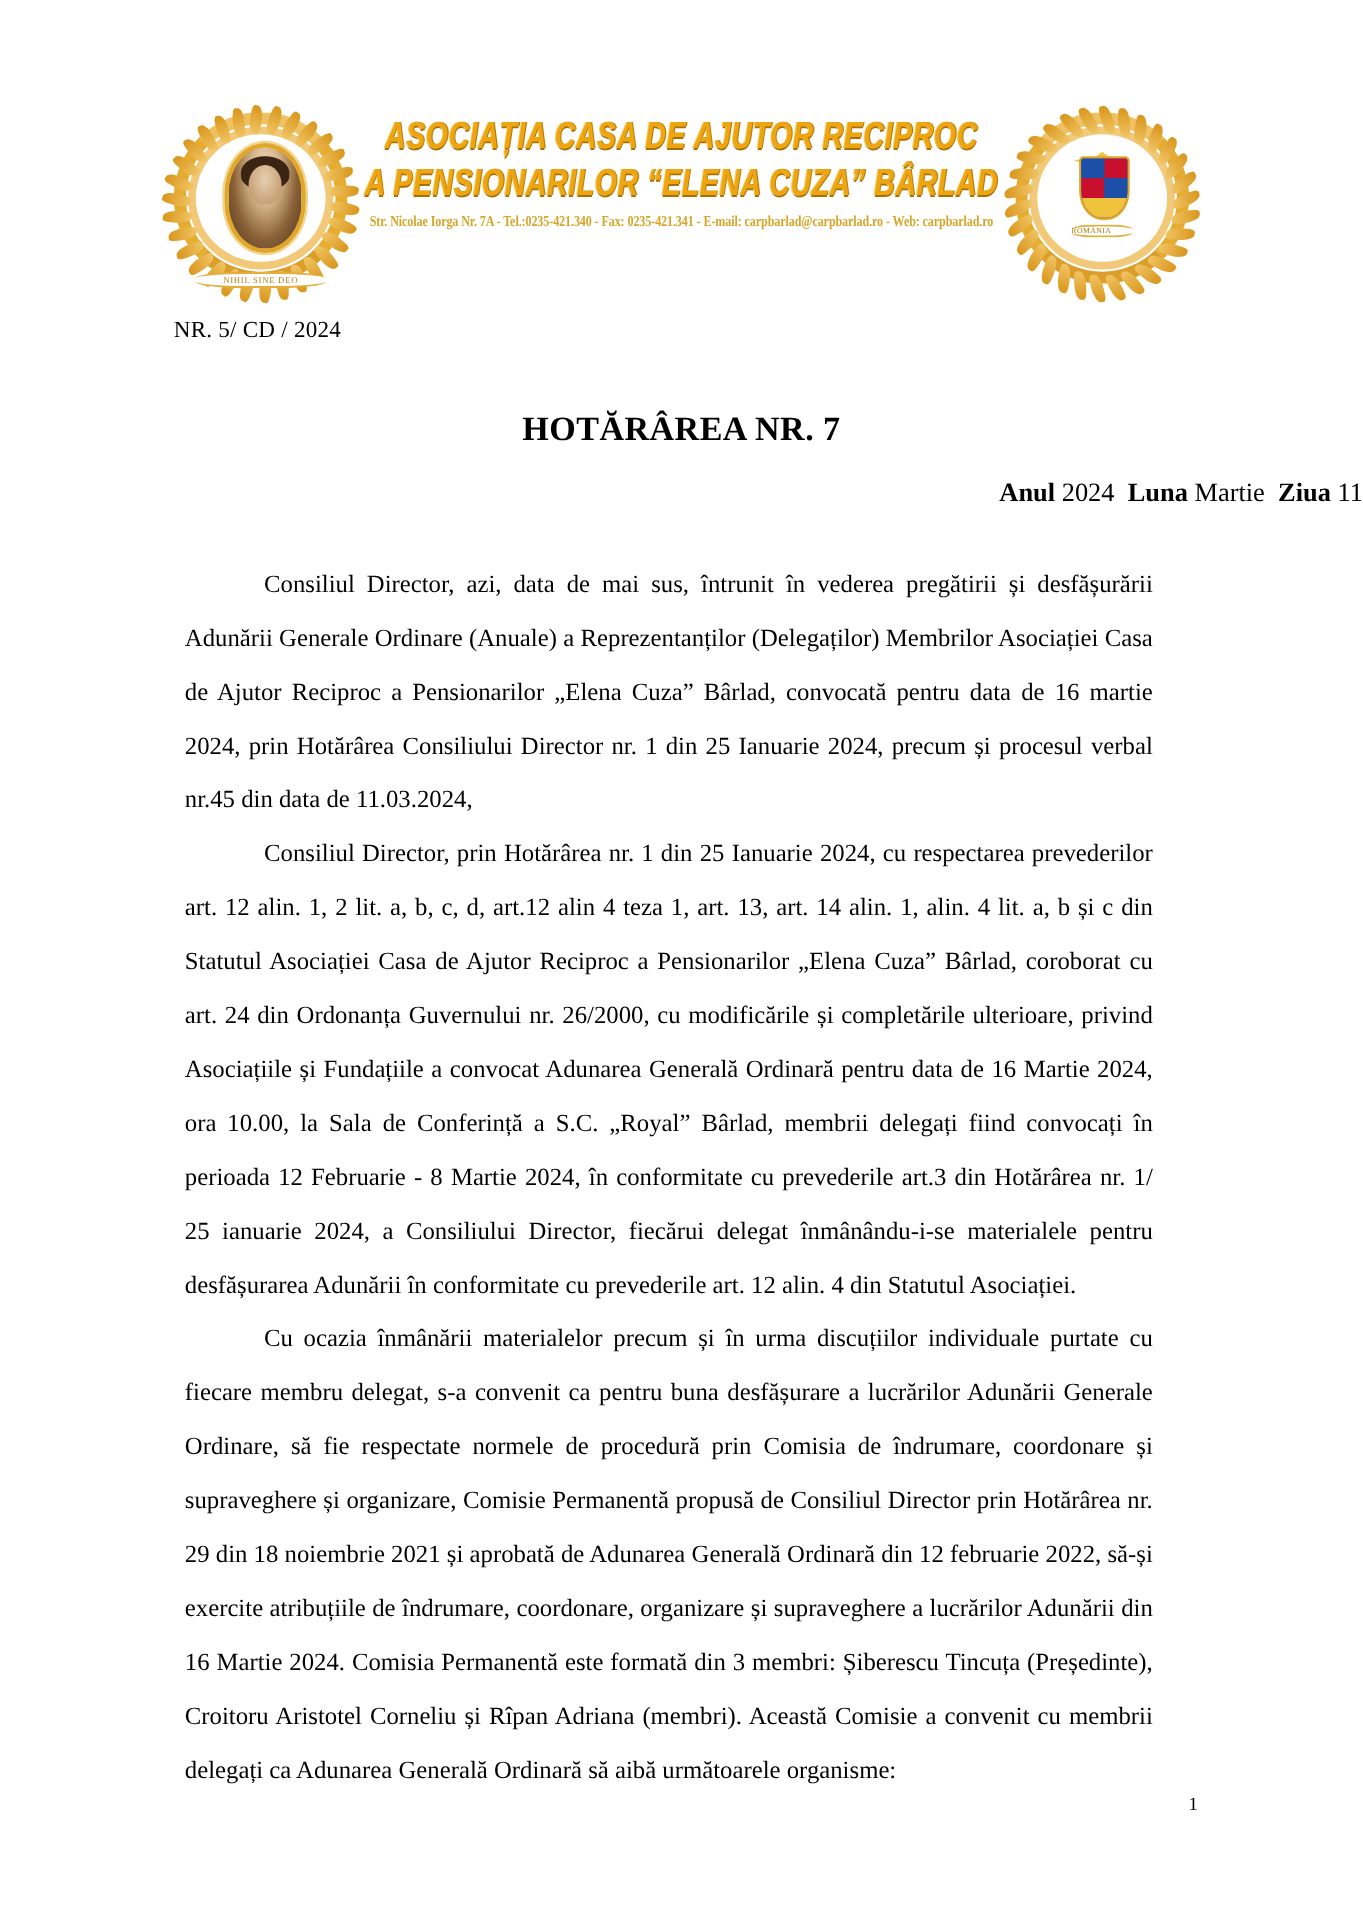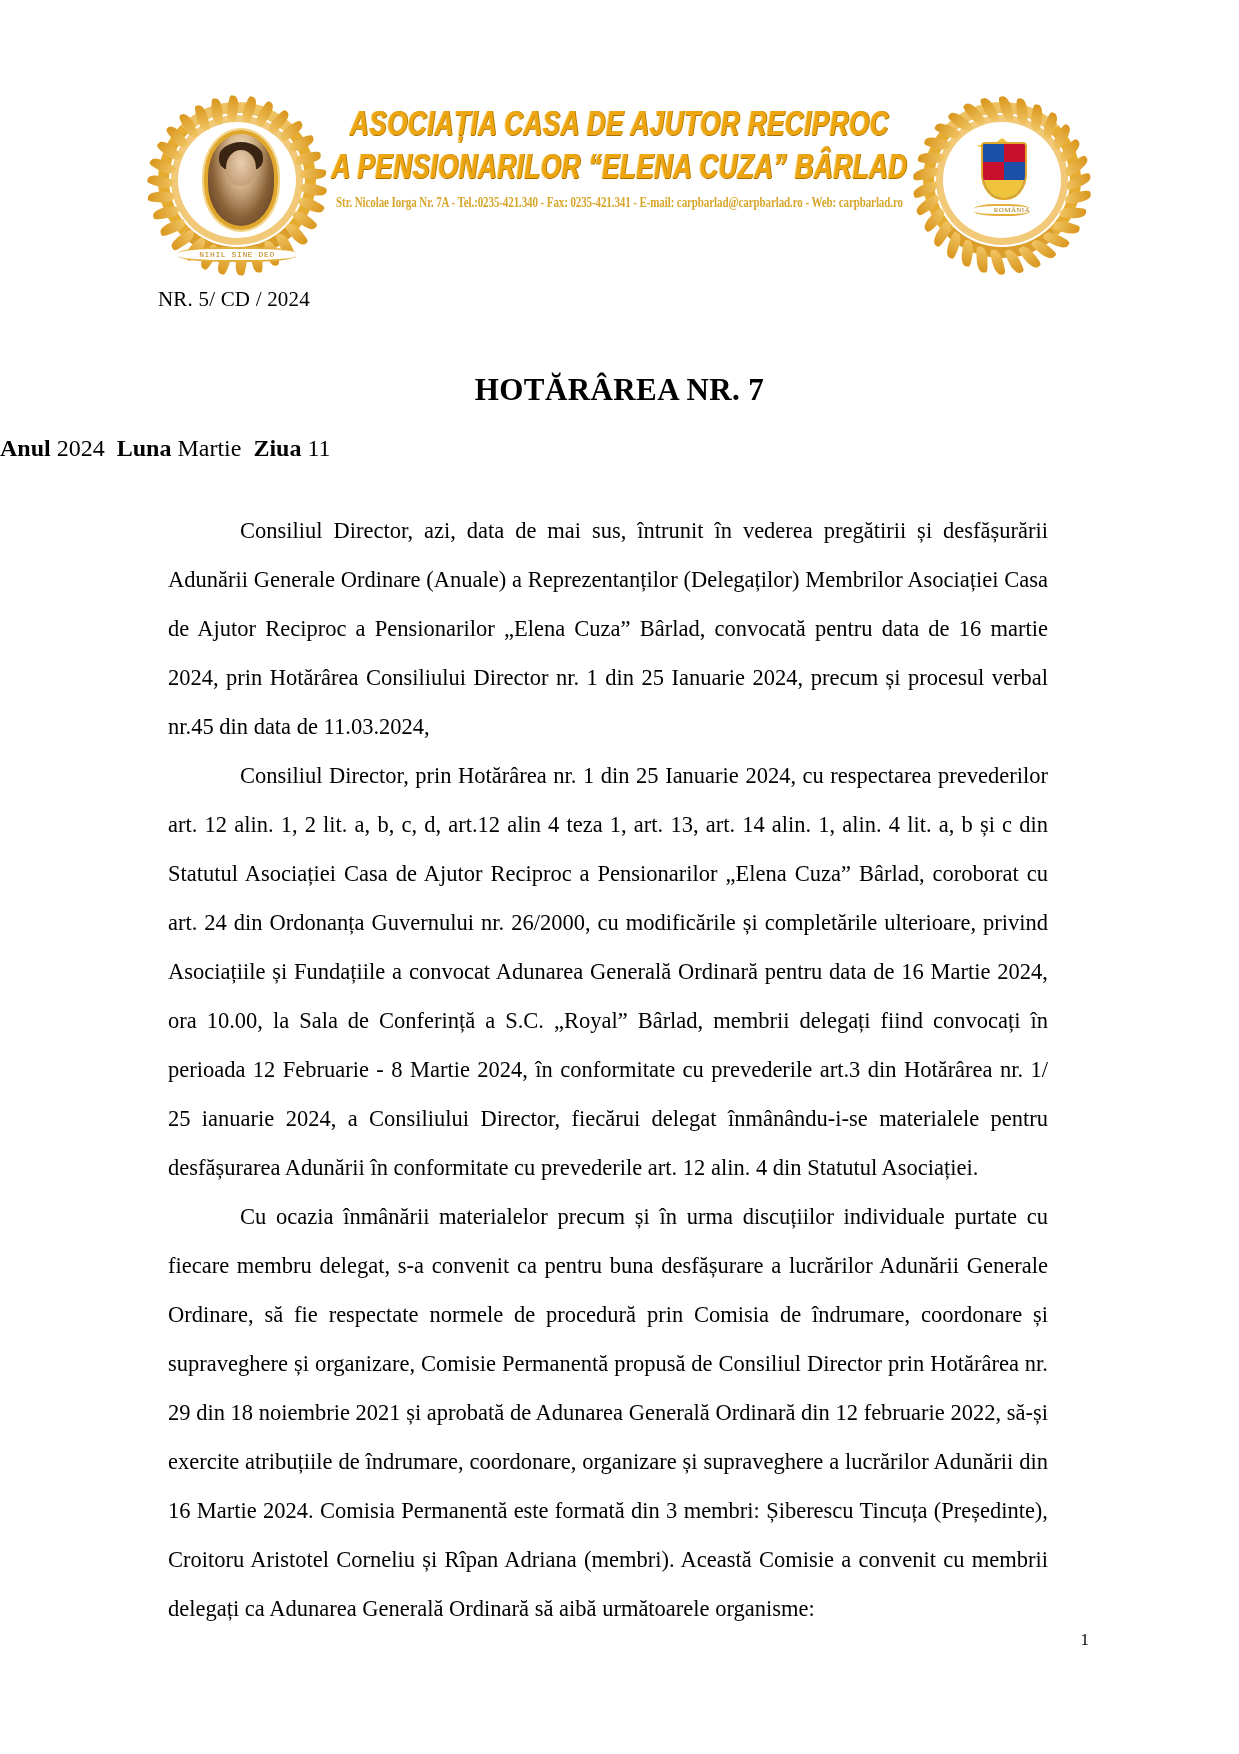--- a/index.html
+++ b/index.html
@@ -108,21 +108,21 @@
     background: #3a2414;
   }
 
   .banner-motto {
     position: absolute;
     left: 50%;
     bottom: 2px;
     width: 118px;
     margin-left: -59px;
     text-align: center;
-    font-family: Liberation Mono, monospace;
+    font-family: Liberation Serif, serif;
     font-size: 8px;
     letter-spacing: .6px;
     color: #b98215;
     text-transform: uppercase;
   }
   .banner-motto .scroll {
     border-top: 2px solid #e4ae3b;
     border-bottom: 2px solid #e4ae3b;
     border-radius: 40%;
     padding: 1px 0;
@@ -159,21 +159,21 @@
     left: 50%; top: 2px;
     width: 52px; height: 30px;
     margin-left: -26px;
     background: #f0c33c;
     clip-path: polygon(50% 0%, 62% 16%, 100% 26%, 70% 40%, 78% 72%, 50% 56%, 22% 72%, 30% 40%, 0% 26%, 38% 16%);
   }
   .coa .ribbon {
     position: absolute;
     left: 50%; bottom: 0;
     width: 56px; margin-left: -28px;
-    text-align: right;
+    text-align: left;
     font-size: 7px;
     letter-spacing: .4px;
     color: #a8790f;
     border-top: 2px solid #e4ae3b;
     border-bottom: 2px solid #e4ae3b;
     border-radius: 40%;
     background: #fff;
   }
 
   .lh-center {
@@ -253,21 +253,21 @@
     text-align: center;
     font-weight: bold;
     font-size: 31px;
     letter-spacing: .4px;
   }
 
   .subtitle {
     position: absolute;
     left: 0; right: 0;
     top: 435px;
-    text-align: left;
+    text-align: right;
     font-size: 24px;
   }
   .subtitle b { font-weight: bold; }
 
   .body {
     position: absolute;
     left: 168px;
     top: 506px;
     width: 880px;
     font-size: 22.5px;

